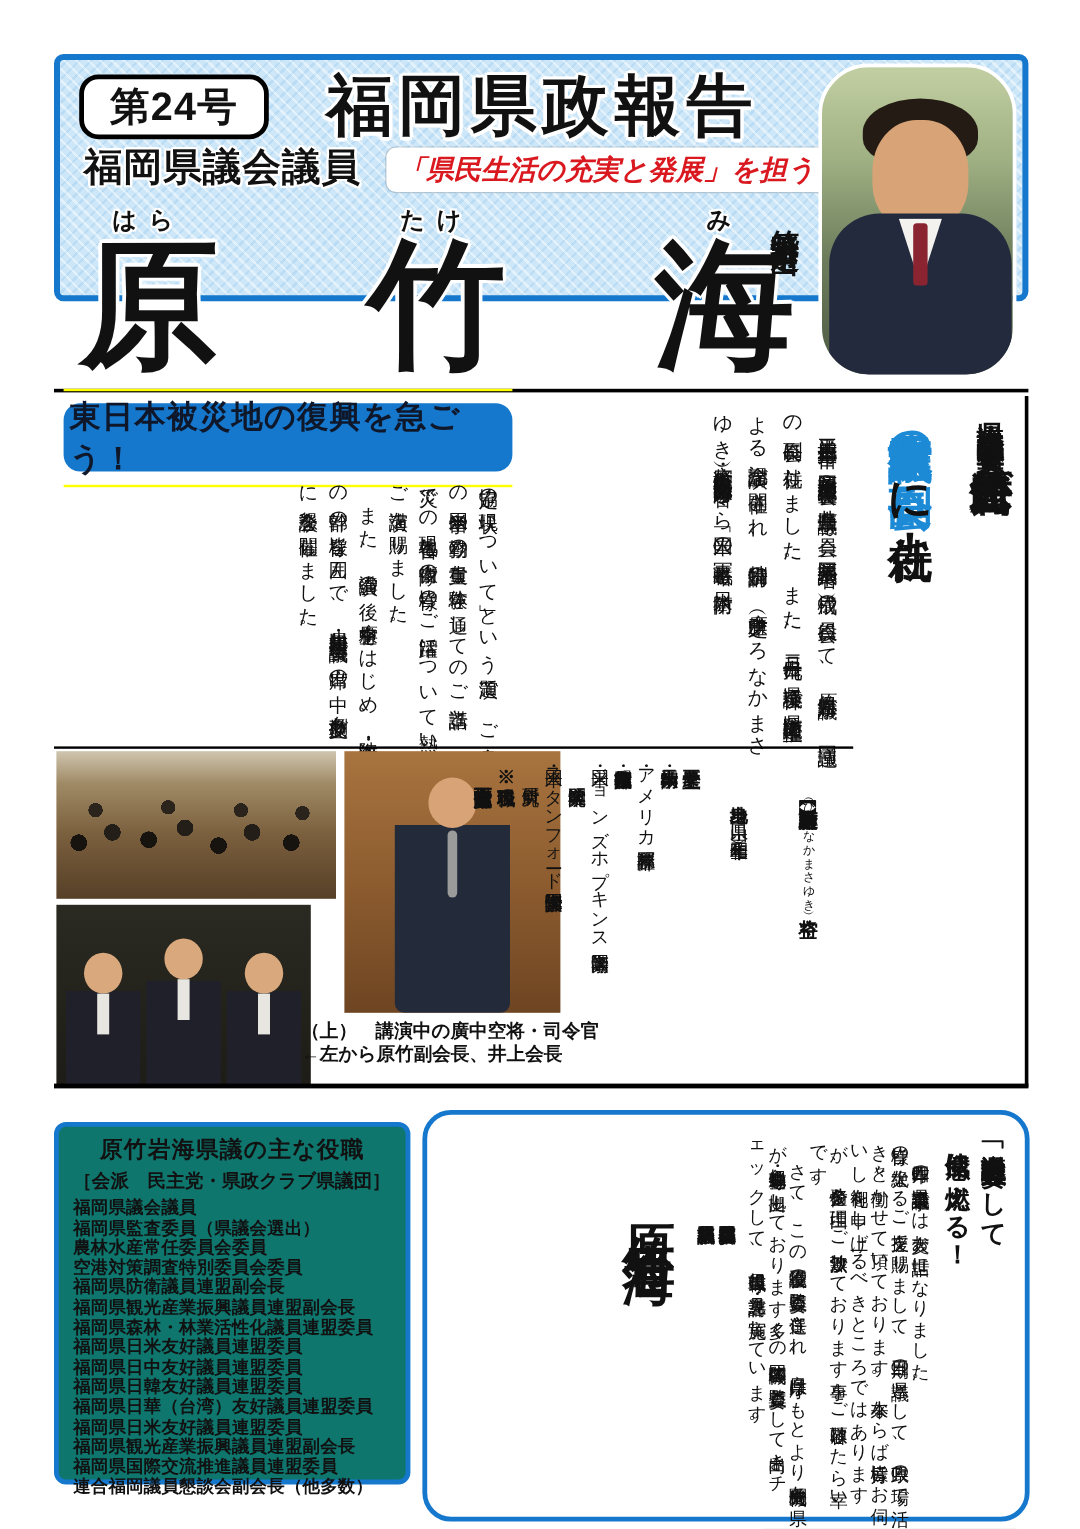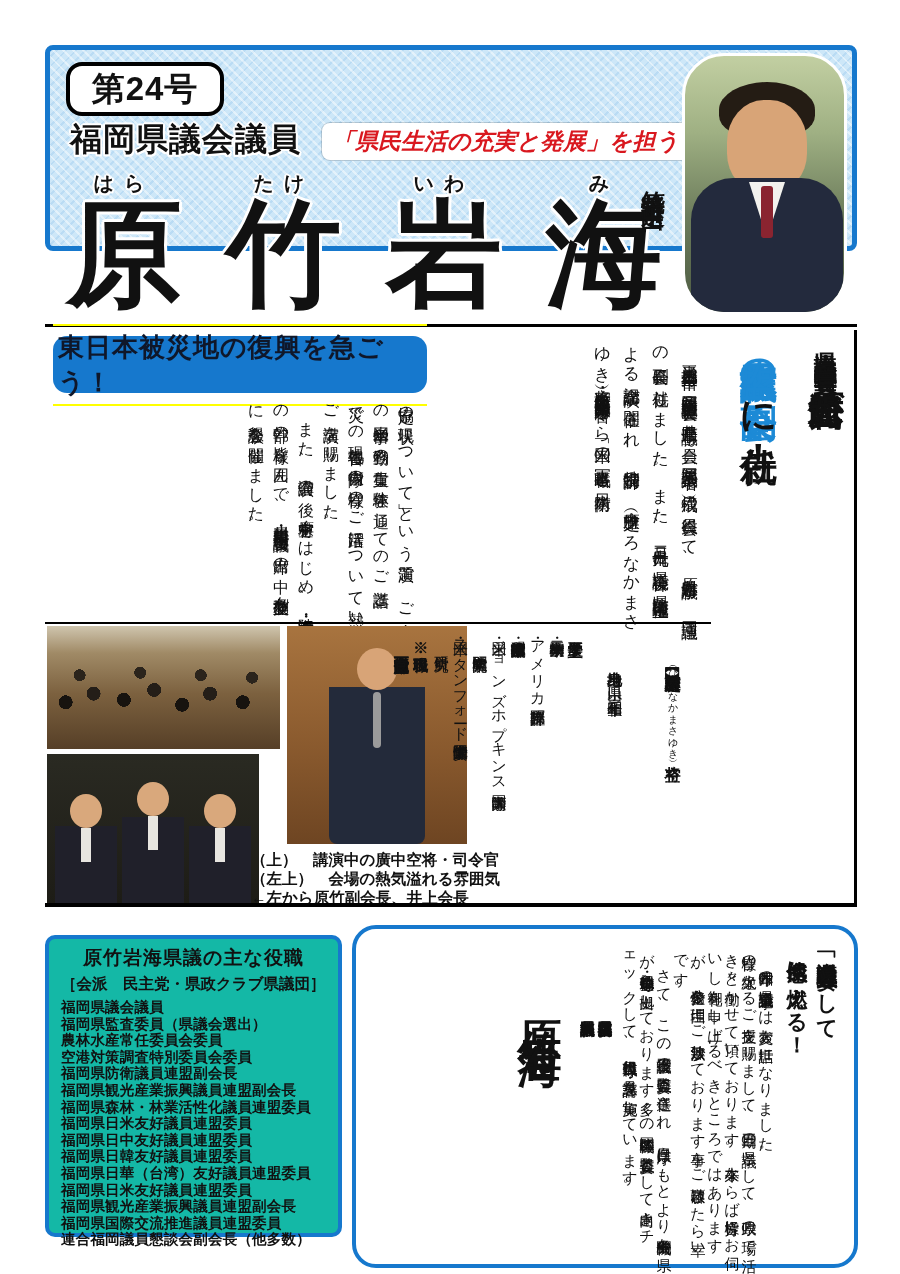--- a/index.html
+++ b/index.html
@@ -120,21 +120,21 @@
     font-size:15px; line-height:19.3px;
   }
   .pf-line { white-space:pre-wrap; }
   .pf-b { font-weight:bold; font-family:"Liberation Sans", sans-serif; }
   .pf-lect { font-size:16px; }
   .pf-small { font-size:10px; }
   .pf-list { display:contents; }
   
   .roles-box {
     position:absolute; left:45px; top:935px; width:297px; height:302px;
-    border:4px solid #1678cd; border-radius:10px; background:#14b8a6;
+    border:4px solid #1678cd; border-radius:10px; background:#0f766e;
     padding:6px 12px;
   }
   .roles-title { text-align:center; font-size:19px; font-weight:900; letter-spacing:1px; }
   .roles-faction { font-size:15.5px; font-weight:bold; margin:3px 0 4px; }
   .role-line { font-size:14.5px; font-weight:bold; line-height:16.6px; letter-spacing:0.2px; }
   .letter-box {
     position:absolute; left:352px; top:925px; width:506px; height:343px;
     border:4px solid #1678cd; border-radius:24px; background:#fff;
     padding:15px 12px 12px 12px;
   }
@@ -149,35 +149,32 @@
 </style>
 </head>
 <body>
 
 <div class="page">
 
   <div class="masthead">
     <div class="issue-badge">
       <span>第24号</span>
     </div>
+    <div class="newsletter-title ow3">福岡県政報告</div>
     <div class="member-title ow">福岡県議会議員</div>
     <div class="slogan-badge">「県民生活の充実と発展」を担う！</div>
 
     <div class="name-row">
       <div class="name-char">
         <span class="furi ow">はら</span>
         <span class="kanji ow3">原</span>
       </div>
       <div class="name-char">
         <span class="furi ow">たけ</span>
         <span class="kanji ow3">竹</span>
-      </div>
-      <div class="name-char">
-        <span class="furi ow">いわ</span>
-        <span class="kanji ow3">岩</span>
       </div>
       <div class="name-char">
         <span class="furi ow">み</span>
         <span class="kanji ow3">海</span>
       </div>
     </div>
 
     <div class="district">筑紫野市選出</div>
 
     <div class="portrait">
@@ -219,21 +216,20 @@
       <div class="man" style="left:75px; height:124px;"></div>
       <div class="man" style="left:142px;"></div>
     </div>
 
     <div class="photo photo-speaker">
       <div class="sp-figure"></div>
     </div>
 
     <div class="captions">
         <div class="caption-line">（上）　講演中の廣中空将・司令官</div>
-        <div class="caption-line">（左上）　会場の熱気溢れる雰囲気</div>
         <div class="caption-line">←左から原竹副会長、井上会長</div>
       </div>
 
     <div class="profile v serif">
       <div class="pf-line pf-lect">
         <span class="pf-b">【講師】</span><span class="pf-b">廣中雅之</span><span class="pf-small">（ひろなかまさゆき）</span><span class="pf-b">空将</span>
       </div>
       <div class="pf-line">
         <span class="pf-b">出身地</span><span>　山口県　（昭和三十年生）</span>
       </div>

